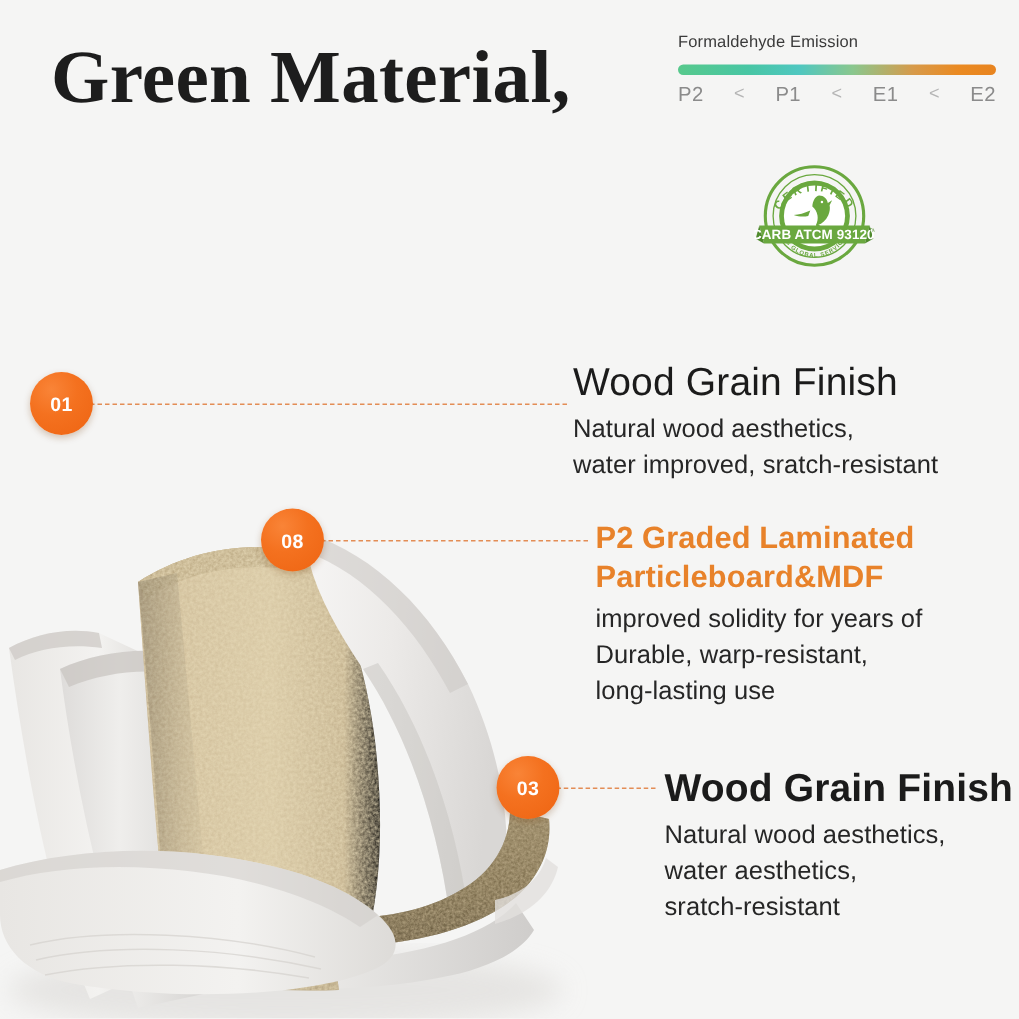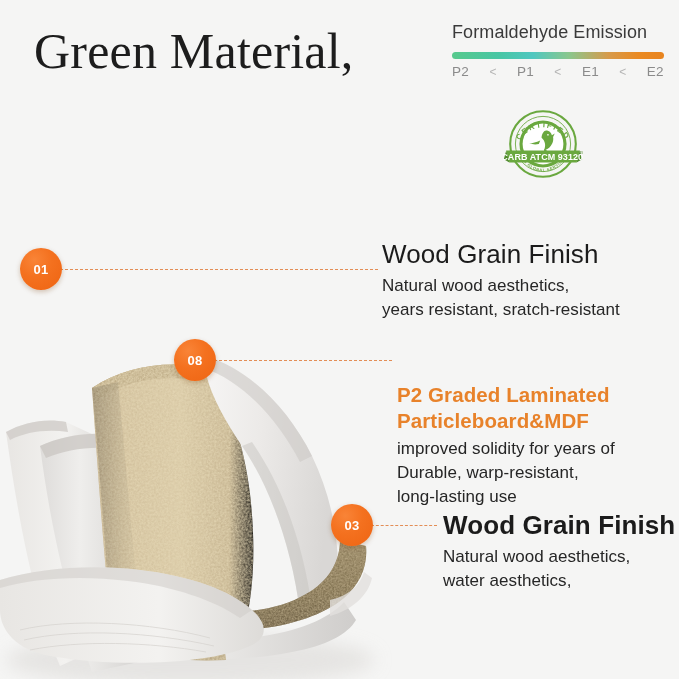--- a/index.html
+++ b/index.html
@@ -13,36 +13,36 @@
   }
   #stage{position:absolute;inset:0;width:679px;height:679px;overflow:hidden;background:#f5f5f4;}
 
   
   .title{
     position:absolute;left:34px;top:20px;width:430px;
     font-family:"Liberation Serif", serif;
     font-size:50px;line-height:1.24;
     color:#1d1d1d;
     letter-spacing:.2px;
-    font-weight:400;
+    font-weight:700;
   }
   .title .ln{display:block;white-space:nowrap;}
 
   
   .emission{position:absolute;left:452px;top:22px;width:212px;}
   .emission-label{
-    font-size:18px;color:#3a3a3a;letter-spacing:.1px;white-space:nowrap;
+    font-size:11px;color:#3a3a3a;letter-spacing:.1px;white-space:nowrap;
     margin-bottom:9px;
   }
   .grad-bar{
     height:7px;border-radius:4px;
     background:linear-gradient(90deg,#57c98c 0%,#48c6a4 22%,#4fc7c0 38%,#8ac78e 55%,#d79a4a 74%,#ea8a22 88%,#e8841f 100%);
   }
   .grades{
-    display:flex;align-items:flex-end;justify-content:space-between;
+    display:flex;align-items:flex-start;justify-content:space-between;
     margin-top:5px;font-size:13.5px;color:#8b8b8b;letter-spacing:.3px;
   }
   .grades span{flex:0 0 auto;}
   .grades .lt{color:#b5b5b5;font-size:12px;}
 
   
   .badge-cert{position:absolute;left:503px;top:104px;width:80px;height:80px;}
   .badge-cert svg{display:block;width:80px;height:80px;}
 
   
@@ -81,21 +81,21 @@
   }
   .co-head.orange{color:#e8822a;font-weight:700;font-size:20.5px;white-space:normal;}
   .co-head.bold{font-weight:700;}
   .co-body{
     margin-top:3px;
     font-size:17px;line-height:1.42;color:#262626;letter-spacing:.05px;
   }
   .co-body .bl{display:block;white-space:nowrap;}
 
   .c01{left:382px;top:238px;width:290px;}
-  .c02{left:397px;top:346px;width:275px;margin-top:36px;}
+  .c02{left:397px;top:346px;width:275px;}
   .c03{left:443px;top:509px;width:235px;}
 </style>
 </head>
 <body>
 
 <div id="stage">
 
   <div class="title">
     <span class="ln">Green Material,</span>
   </div>
@@ -297,37 +297,38 @@
   <div class="leader l03"></div>
 
   <div class="marker m01">01</div>
   <div class="marker m02">08</div>
   <div class="marker m03">03</div>
 
   <div class="callout c01">
     <div class="co-head">Wood Grain Finish</div>
     <div class="co-body">
       <span class="bl">Natural wood aesthetics,</span>
-      <span class="bl">years resistant, sratch-resistant</span>
+      <span class="bl">water improved, sratch-resistant</span>
     </div>
   </div>
 
   <div class="callout c02">
     <div class="co-head orange">
       <span class="bl">P2 Graded Laminated</span>
       <span class="bl">Particleboard&amp;MDF</span>
     </div>
     <div class="co-body">
       <span class="bl">improved solidity for years of</span>
       <span class="bl">Durable, warp-resistant,</span>
       <span class="bl">long-lasting use</span>
     </div>
   </div>
 
   <div class="callout c03">
     <div class="co-head bold">Wood Grain Finish</div>
     <div class="co-body">
       <span class="bl">Natural wood aesthetics,</span>
       <span class="bl">water aesthetics,</span>
+      <span class="bl">sratch-resistant</span>
     </div>
   </div>
 
 </div>
 
 </body></html>

